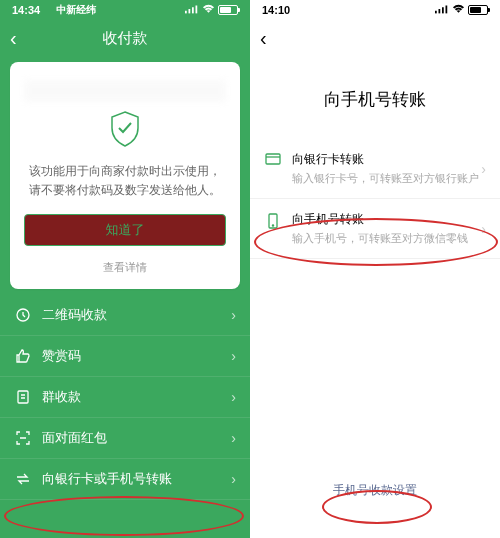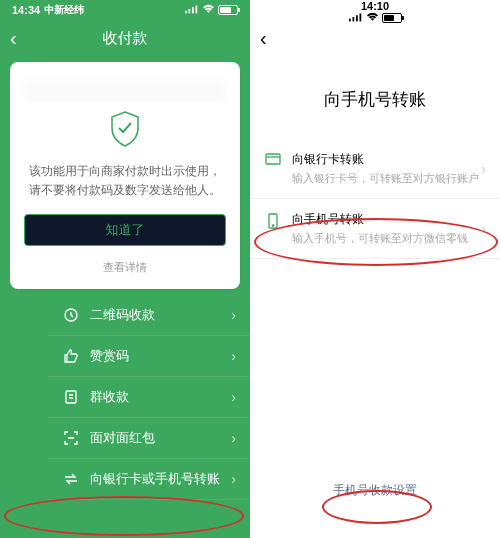--- a/index.html
+++ b/index.html
@@ -2,39 +2,39 @@
 <html><head>
   <meta charset="utf-8">
   <style>
     * { margin: 0; padding: 0; box-sizing: border-box; font-family: -apple-system, "PingFang SC", sans-serif; }
     body { display: flex; width: 500px; height: 538px; background: #fff; overflow: hidden; }
     .screen { width: 250px; height: 538px; position: relative; }
     .screen-left { background: #3ba85e; }
     .screen-right { background: #fff; }
     
     .status-bar { height: 20px; display: flex; justify-content: space-between; align-items: center; padding: 0 12px; font-size: 11px; font-weight: 600; }
-    .status-left { display: flex; align-items: center; gap: 4px; text-align: right; }
+    .status-left { display: flex; align-items: center; gap: 16px; text-align: right; }
     .status-right { display: flex; align-items: center; gap: 3px; }
     .screen-left .status-bar { color: #fff; }
-    .screen-right .status-bar { color: #000; flex-direction: column; }
+    .screen-right .status-bar { color: #000; }
     
     .header { height: 36px; display: flex; align-items: center; padding: 0 10px; position: relative; }
     .header-title { position: absolute; left: 50%; transform: translateX(-50%); font-size: 15px; font-weight: 500; }
     .screen-left .header { color: #fff; }
     .screen-right .header { color: #000; }
     .back-chevron { font-size: 20px; font-weight: 300; }
     
     .card { background: #fff; margin: 6px 10px; border-radius: 8px; padding: 18px 14px 14px; text-align: center; box-shadow: 0 1px 2px rgba(0,0,0,0.05); }
     .shield-wrap { display: flex; justify-content: center; margin-bottom: 10px; }
     .card-blur { height: 22px; background: #f5f5f5; filter: blur(3px); margin-bottom: 8px; opacity: 0.5; }
     .card-text { font-size: 12px; color: #666; line-height: 1.6; margin-bottom: 14px; }
-    .got-it-btn { border: 1px solid #3ba85e; color: #3ba85e; background: #0f172a; border-radius: 4px; padding: 6px 0; width: 100%; font-size: 13px; margin-bottom: 14px; cursor: pointer; }
+    .got-it-btn { border: 1px solid #3ba85e; color: #3ba85e; background: #7f1d1d; border-radius: 4px; padding: 6px 0; width: 100%; font-size: 13px; margin-bottom: 14px; cursor: pointer; }
     .view-details { font-size: 11px; color: #999; }
     
-    .menu-list { margin-top: 6px; margin-left: 48px; }
+    .menu-list { margin-top: 6px; }
     .menu-item { display: flex; align-items: center; padding: 11px 14px; color: #fff; font-size: 13px; border-bottom: 1px solid rgba(255,255,255,0.1); cursor: pointer; }
     .menu-icon { width: 18px; margin-right: 10px; display: flex; align-items: center; justify-content: center; }
     .menu-label { flex: 1; }
     .menu-chevron { color: rgba(255,255,255,0.7); font-size: 14px; }
     
     .page-title { text-align: center; font-size: 17px; font-weight: 500; margin: 32px 0 28px; color: #000; }
     
     .option-item { display: flex; padding: 12px 14px; border-bottom: 1px solid #f0f0f0; cursor: pointer; align-items: flex-start; }
     .option-icon { width: 18px; margin-right: 10px; margin-top: 2px; display: flex; align-items: center; justify-content: center; }
     .option-text { flex: 1; }

